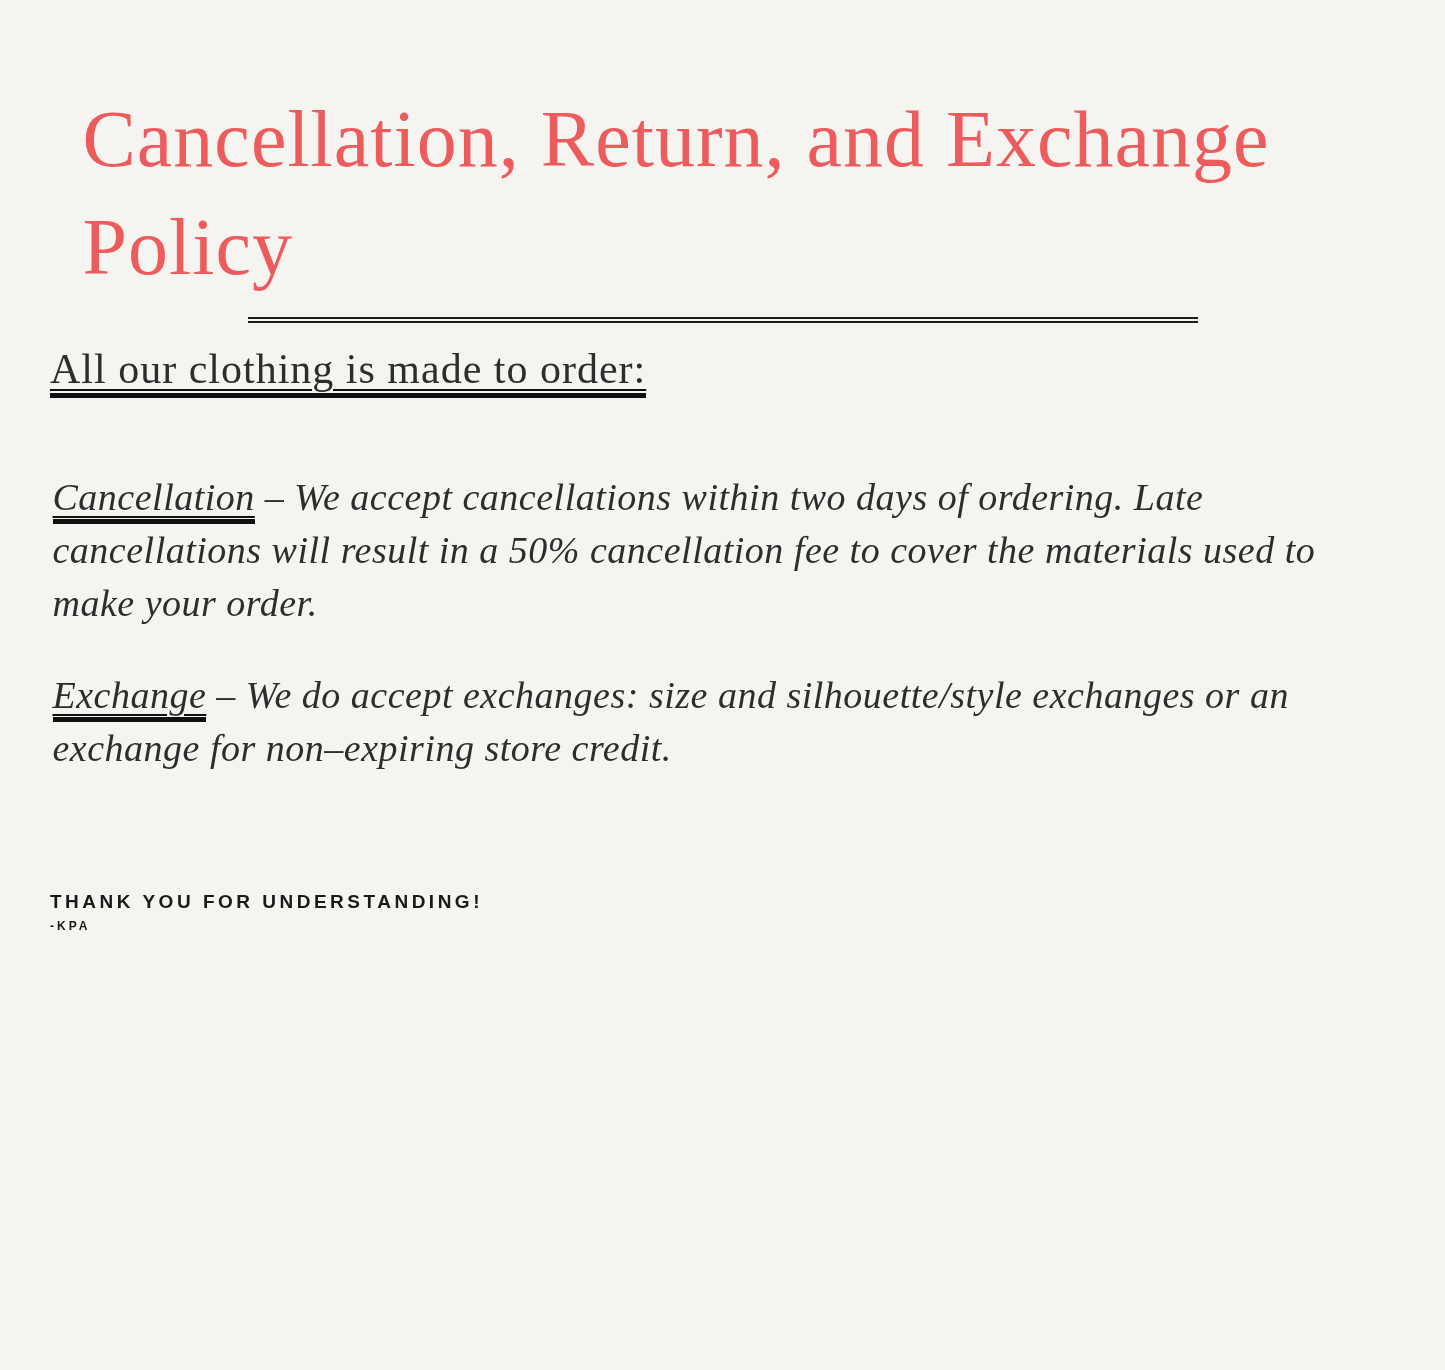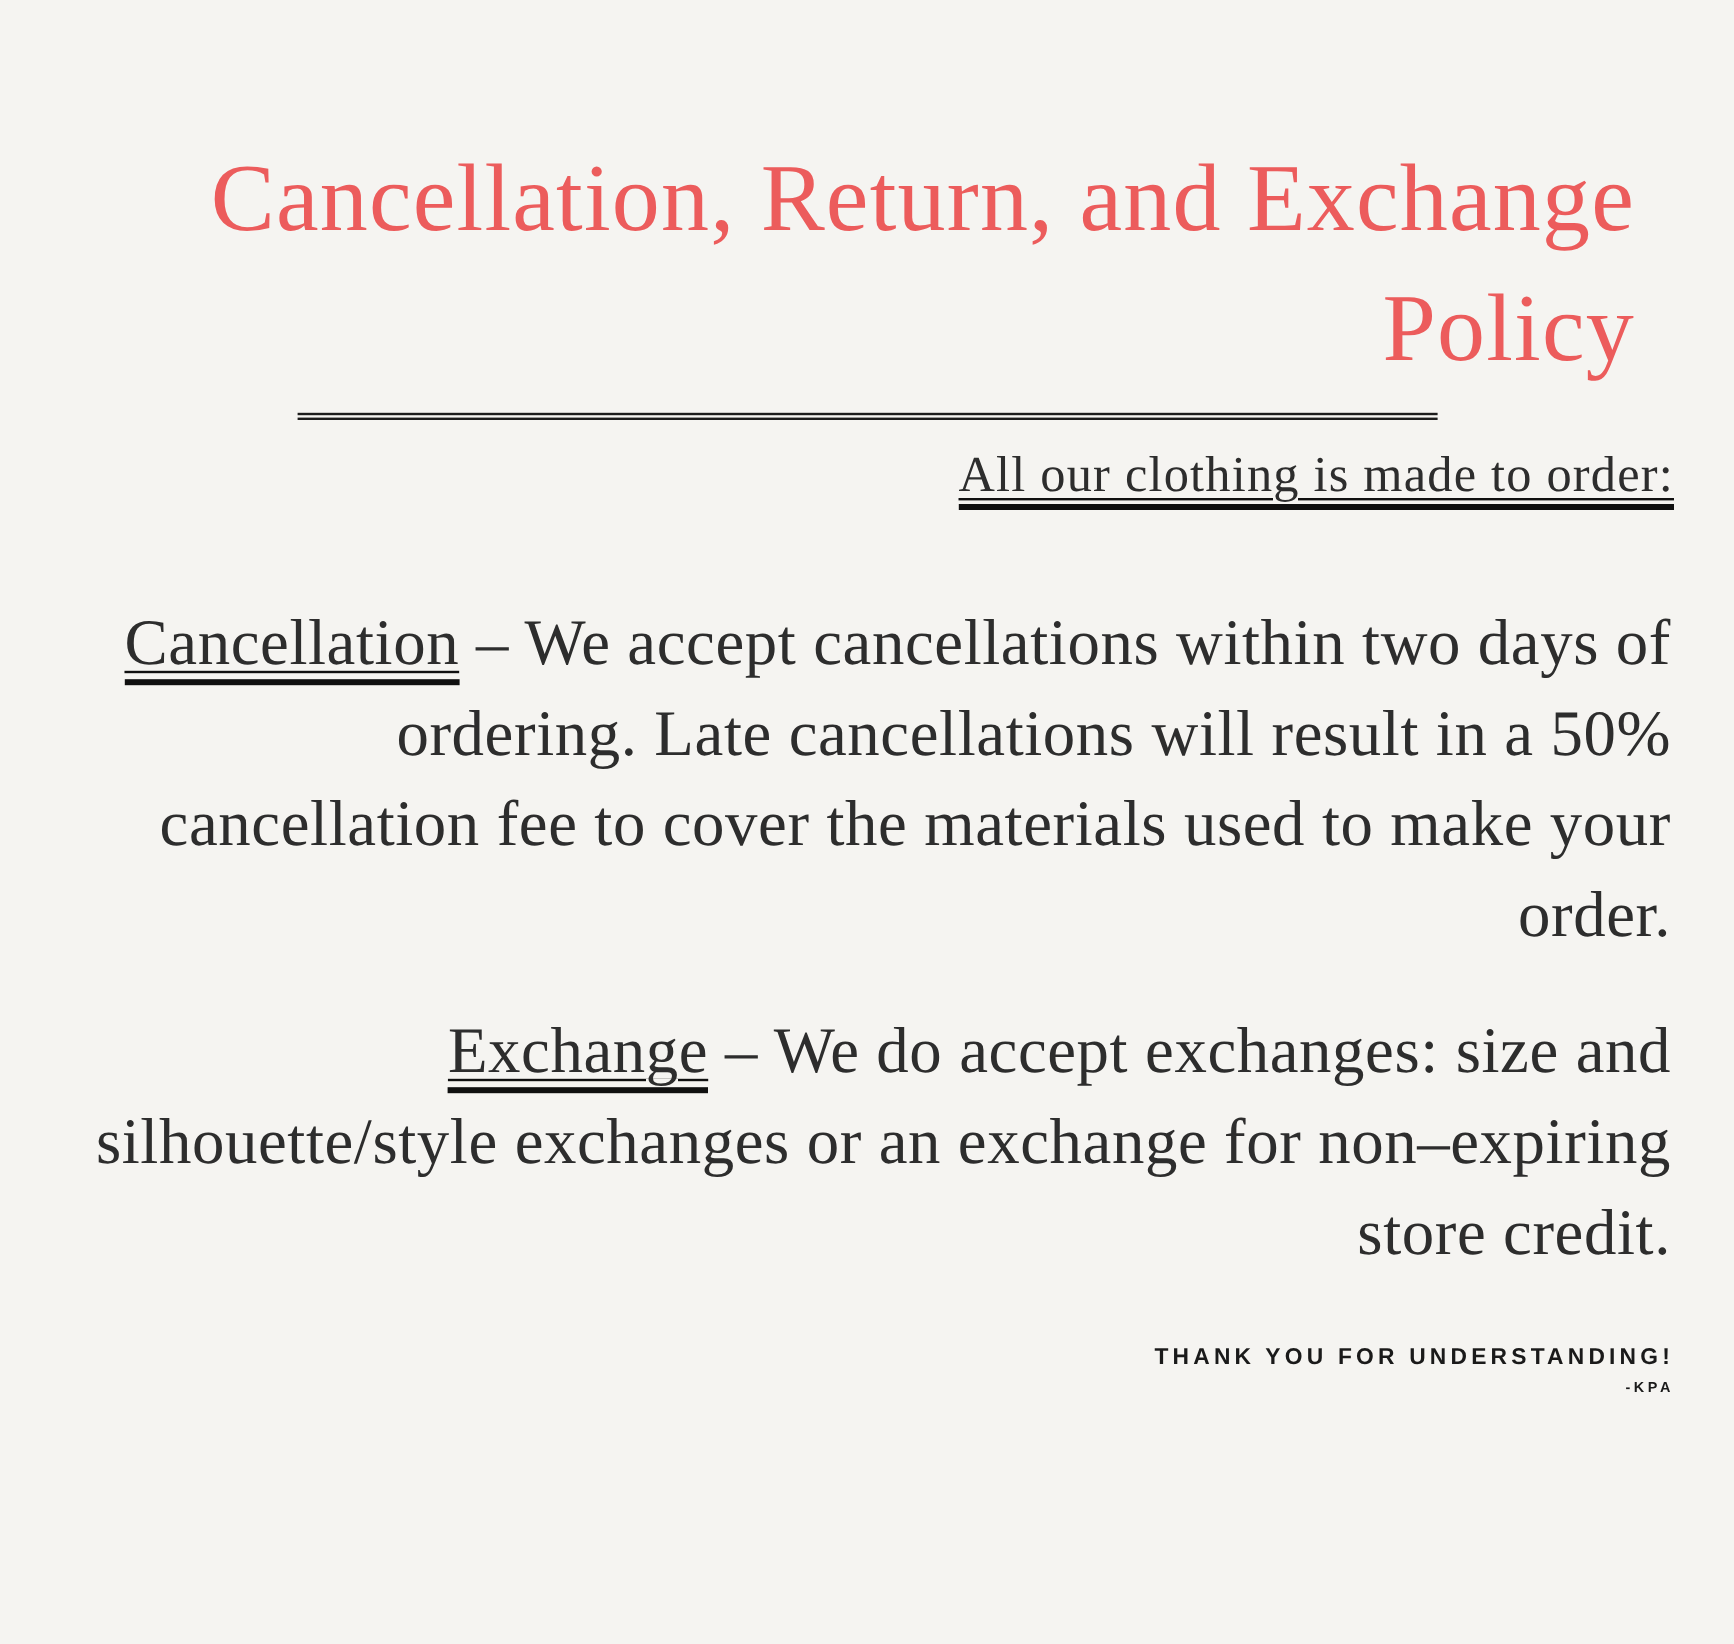--- a/index.html
+++ b/index.html
@@ -17,22 +17,22 @@
     overflow: hidden;
   }
   body {
     background: var(--background);
     font-family: "Liberation Serif", serif;
     color: var(--text);
   }
   .poster {
     width: 1445px;
     height: 1136px;
-    padding: 112px 50px 0;
-    text-align: right;
+    padding: 85px 50px 0;
+    text-align: left;
   }
   .title {
     max-width: 1280px;
     margin: 0 auto;
     font-size: 80px;
     font-weight: 400;
     line-height: 1.35;
     letter-spacing: 1px;
     color: var(--title);
   }
@@ -53,28 +53,29 @@
     text-decoration: underline;
     text-decoration-thickness: 2px;
     text-underline-offset: 6px;
     text-decoration-color: var(--underline);
     border-bottom: 5px solid var(--underline);
     padding-bottom: 1px;
   }
   .policy {
     max-width: 1340px;
     margin: 38px auto 0;
-    font-size: 54px;
+    font-size: 38px;
     font-weight: 400;
     line-height: 1.4;
     letter-spacing: 0.5px;
+    font-style: italic;
   }
   .policy.first { margin-top: 78px; }
   .footer {
-    margin-top: 56px;
+    margin-top: 116px;
     font-family: "Liberation Sans", sans-serif;
     color: var(--footer);
   }
   .footer-line1 {
     font-size: 19px;
     font-weight: 700;
     letter-spacing: 3.5px;
   }
   .footer-line2 {
     margin-top: 6px;

